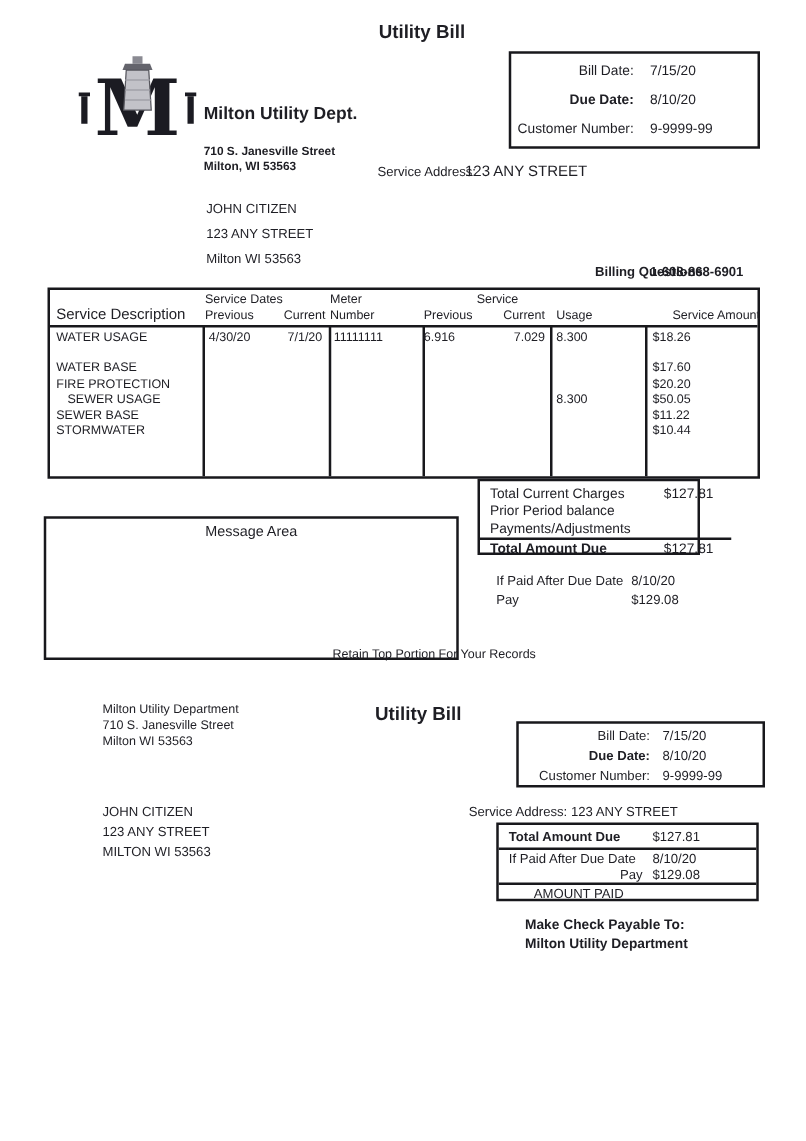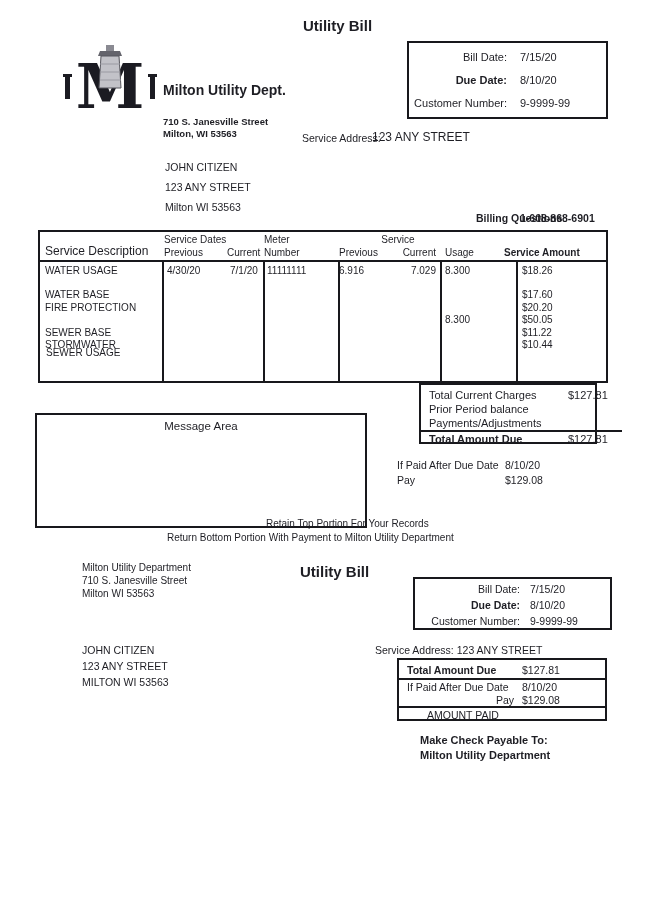--- a/index.html
+++ b/index.html
@@ -91,21 +91,21 @@
     <span class="cell t10" style="left:224px;top:2px;">Meter</span>
     <span class="cell t10 center" style="left:320px;top:2px;width:76px;">Service</span>
 
     <span class="cell t12" style="left:5px;top:12px;">Service Description</span>
     <span class="cell t10" style="left:124px;top:15px;">Previous</span>
     <span class="cell t10" style="left:187px;top:15px;">Current</span>
     <span class="cell t10" style="left:224px;top:15px;">Number</span>
     <span class="cell t10" style="left:299px;top:15px;">Previous</span>
     <span class="cell t10 right" style="left:340px;top:15px;width:56px;">Current</span>
     <span class="cell t10" style="left:405px;top:15px;">Usage</span>
-    <span class="cell t10" style="left:464px;top:15px;font-weight:bold;">Service Amount</span>
+    <span class="cell t10" style="left:498px;top:15px;">Service Amount</span>
 
     <div class="hline" style="left:0;top:28px;width:566px;"></div>
 
     <div class="vline" style="left:122px;top:28px;height:121px;"></div>
     <div class="vline" style="left:223px;top:28px;height:121px;"></div>
     <div class="vline" style="left:298px;top:28px;height:121px;"></div>
     <div class="vline" style="left:400px;top:28px;height:121px;"></div>
     <div class="vline" style="left:476px;top:28px;height:121px;"></div>
 
     <div>
@@ -123,57 +123,56 @@
       <span class="cell t10" style="left:5px;top:57px;">WATER BASE</span>
       <span class="cell t10" style="left:482px;top:57px;">$17.60</span>
     </div>
 
     <div>
       <span class="cell t10" style="left:5px;top:70px;">FIRE PROTECTION</span>
       <span class="cell t10" style="left:482px;top:70px;">$20.20</span>
     </div>
 
     <div>
-      <span class="cell t10" style="left:6px;top:82px;margin-top:33px;">SEWER USAGE</span>
+      <span class="cell t10" style="left:14px;top:82px;">SEWER USAGE</span>
       <span class="cell t10" style="left:405px;top:82px;">8.300</span>
       <span class="cell t10" style="left:482px;top:82px;">$50.05</span>
     </div>
 
     <div>
       <span class="cell t10" style="left:5px;top:95px;">SEWER BASE</span>
       <span class="cell t10" style="left:482px;top:95px;">$11.22</span>
     </div>
 
     <div>
       <span class="cell t10" style="left:5px;top:107px;">STORMWATER</span>
       <span class="cell t10" style="left:482px;top:107px;">$10.44</span>
     </div>
   </div>
 
-  <div class="box" style="left:419px;top:383px;width:178px;height:61px;">
+  <div class="box" style="left:382px;top:383px;width:178px;height:61px;">
     <span class="cell t11" style="left:8px;top:4px;">Total Current Charges</span>
     <span class="cell t11" style="left:147px;top:4px;">$127.81</span>
     <span class="cell t11" style="left:8px;top:18px;">Prior Period balance</span>
     <span class="cell t11" style="left:8px;top:32px;">Payments/Adjustments</span>
     <div class="hline" style="left:0;top:45px;width:201px;"></div>
     <span class="cell t11 b" style="left:8px;top:48px;">Total Amount Due</span>
     <span class="cell t11" style="left:147px;top:48px;">$127.81</span>
   </div>
 
   <div class="abs t105" style="left:397px;top:459px;">If Paid After Due Date</div>
   <div class="abs t105" style="left:505px;top:459px;">8/10/20</div>
   <div class="abs t105" style="left:397px;top:474px;">Pay</div>
   <div class="abs t105" style="left:505px;top:474px;">$129.08</div>
 
   <div class="box" style="left:35px;top:413px;width:332px;height:115px;">
     <div class="t115 center" style="position:absolute;left:0;top:4px;width:100%;">Message Area</div>
   </div>
 
   <div class="abs t10" style="left:266px;top:518px;">Retain Top Portion For Your Records</div>
-  <div class="abs t10" style="left:167px;top:532px;">Return Bottom Portion With Payment to Milton Utility Department</div>
 
   <div class="abs t10" style="left:82px;top:562px;">Milton Utility Department</div>
   <div class="abs t10" style="left:82px;top:575px;">710 S. Janesville Street</div>
   <div class="abs t10" style="left:82px;top:588px;">Milton WI 53563</div>
 
   <div class="abs t15 b" style="left:300px;top:563px;">Utility Bill</div>
 
   <div class="box" style="left:413px;top:577px;width:199px;height:53px;">
     <div class="inforow inforow2 t105" style="top:4px;">
       <span class="lbl">Bill Date:</span>

